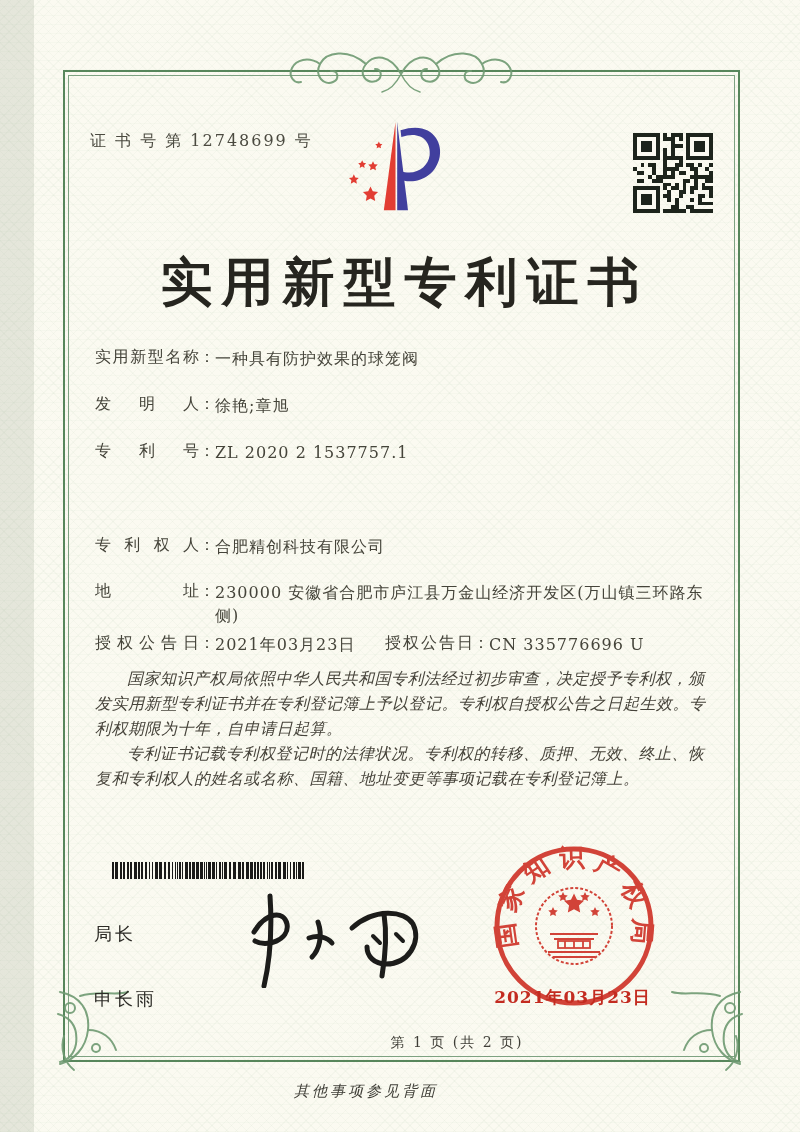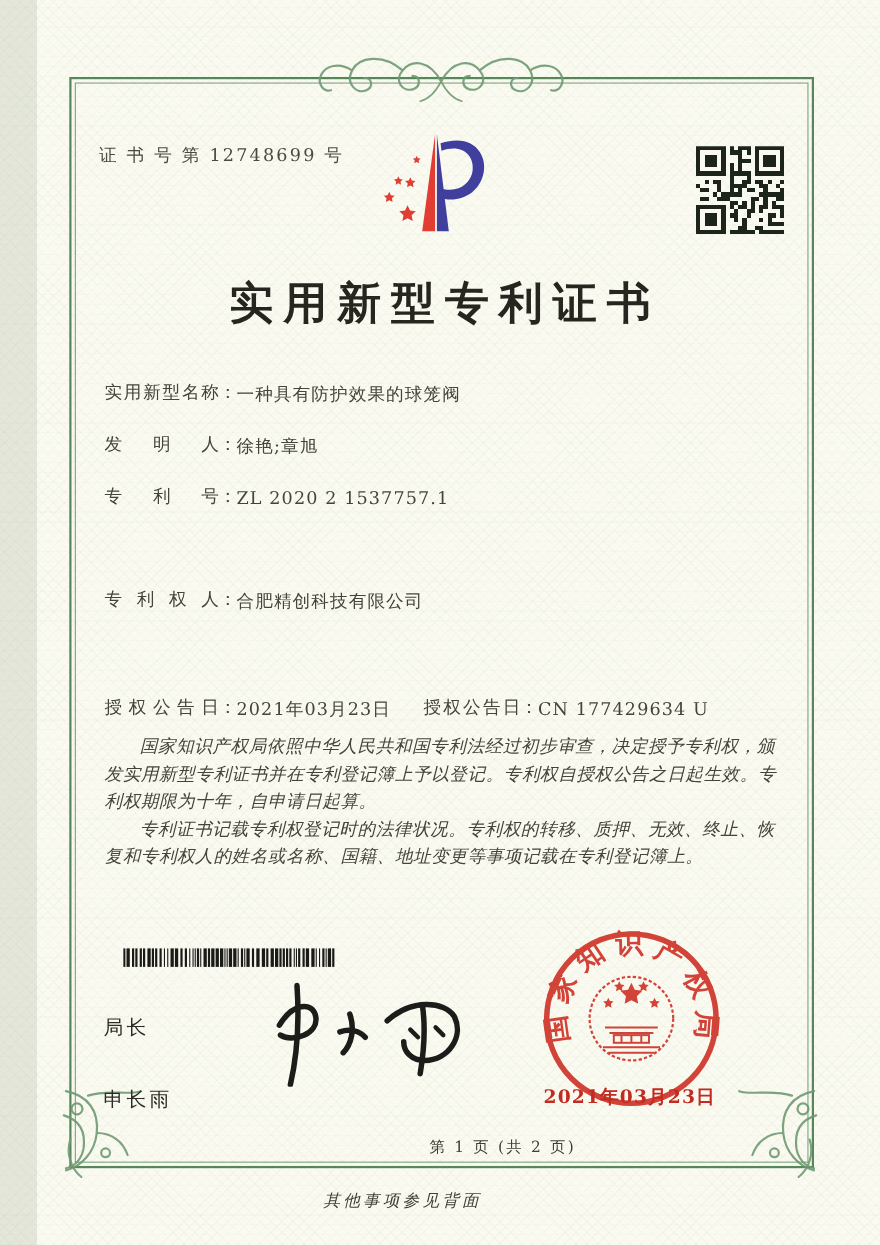--- a/index.html
+++ b/index.html
@@ -9,21 +9,21 @@
     background-image:
       linear-gradient(90deg, rgba(150,160,140,.22) 33px, rgba(150,160,140,.22) 34px, transparent 34px),
       repeating-linear-gradient(45deg, rgba(140,180,140,.06) 0 1px, transparent 1px 7px),
       repeating-linear-gradient(-45deg, rgba(140,180,140,.06) 0 1px, transparent 1px 7px),
       repeating-linear-gradient(0deg, rgba(150,190,150,.05) 0 1px, transparent 1px 9px);
   }
   .frame{position:absolute;left:63px;top:70px;right:60px;bottom:70px;border:2px solid #57865b;}
   .frame-inner{position:absolute;inset:3px;border:1px solid #7da281;}
   .abs{position:absolute;}
   .cert-no{left:90px;top:131px;font-size:16px;color:#4b4a40;letter-spacing:2px;}
-  .title{left:0;top:248px;width:800px;text-align:center;font-size:40px;letter-spacing:9px;
+  .title{left:0;top:248px;width:800px;text-align:center;font-size:52px;letter-spacing:9px;
     color:#26251f;font-weight:600;text-indent:9px;}
   .fieldrow{left:95px;width:630px;font-size:16px;color:#45443a;}
   .flabel{display:inline-block;width:104px;text-align:justify;text-align-last:justify;vertical-align:top;}
   .fcolon{display:inline-block;vertical-align:top;}
   .fvalue{display:inline-block;vertical-align:top;letter-spacing:1px;max-width:500px;line-height:23px;}
   .grant-no-group{position:absolute;left:290px;top:0;white-space:nowrap;}
   .grant-no-group .flabel{width:88px;}
   .bodytext{left:95px;top:666px;width:616px;font-size:16px;line-height:25px;color:#46433a;
     font-style:italic;}
   .bodytext p{margin:0;text-indent:2em;letter-spacing:.5px;}
@@ -240,24 +240,27 @@
   </div>
   <div class="abs fieldrow" style="top:394px;">
     <span class="flabel">发明人</span><span class="fcolon">：</span><span class="fvalue">徐艳;章旭</span>
   </div>
   <div class="abs fieldrow" style="top:441px;">
     <span class="flabel">专利号</span><span class="fcolon">：</span><span class="fvalue">ZL 2020 2 1537757.1</span>
   </div>
   <div class="abs fieldrow" style="top:535px;">
     <span class="flabel">专利权人</span><span class="fcolon">：</span><span class="fvalue">合肥精创科技有限公司</span>
   </div>
+  <div class="abs fieldrow" style="top:581px;">
+    <span class="flabel">地址</span><span class="fcolon">：</span><span class="fvalue">230000 安徽省合肥市庐江县万金山经济开发区(万山镇三环路东侧)</span>
+  </div>
   <div class="abs fieldrow" style="top:633px;">
     <span class="flabel">授权公告日</span><span class="fcolon">：</span><span class="fvalue">2021年03月23日</span>
     <span class="grant-no-group">
-      <span class="flabel">授权公告日</span><span class="fcolon">：</span><span class="fvalue">CN 177429634 U</span>
+      <span class="flabel">授权公告日</span><span class="fcolon">：</span><span class="fvalue">CN 335776696 U</span>
     </span>
   </div>
 
   <div class="abs bodytext">
     <p>国家知识产权局依照中华人民共和国专利法经过初步审查，决定授予专利权，颁发实用新型专利证书并在专利登记簿上予以登记。专利权自授权公告之日起生效。专利权期限为十年，自申请日起算。</p>
     <p>专利证书记载专利权登记时的法律状况。专利权的转移、质押、无效、终止、恢复和专利权人的姓名或名称、国籍、地址变更等事项记载在专利登记簿上。</p>
   </div>
 
   <svg class="abs" style="left:112px;top:862px;" width="196" height="17" viewBox="0 0 196 17" fill="#1a1a18" id="barcode-svg">
       <rect x="0" y="0" width="2" height="17"></rect>

